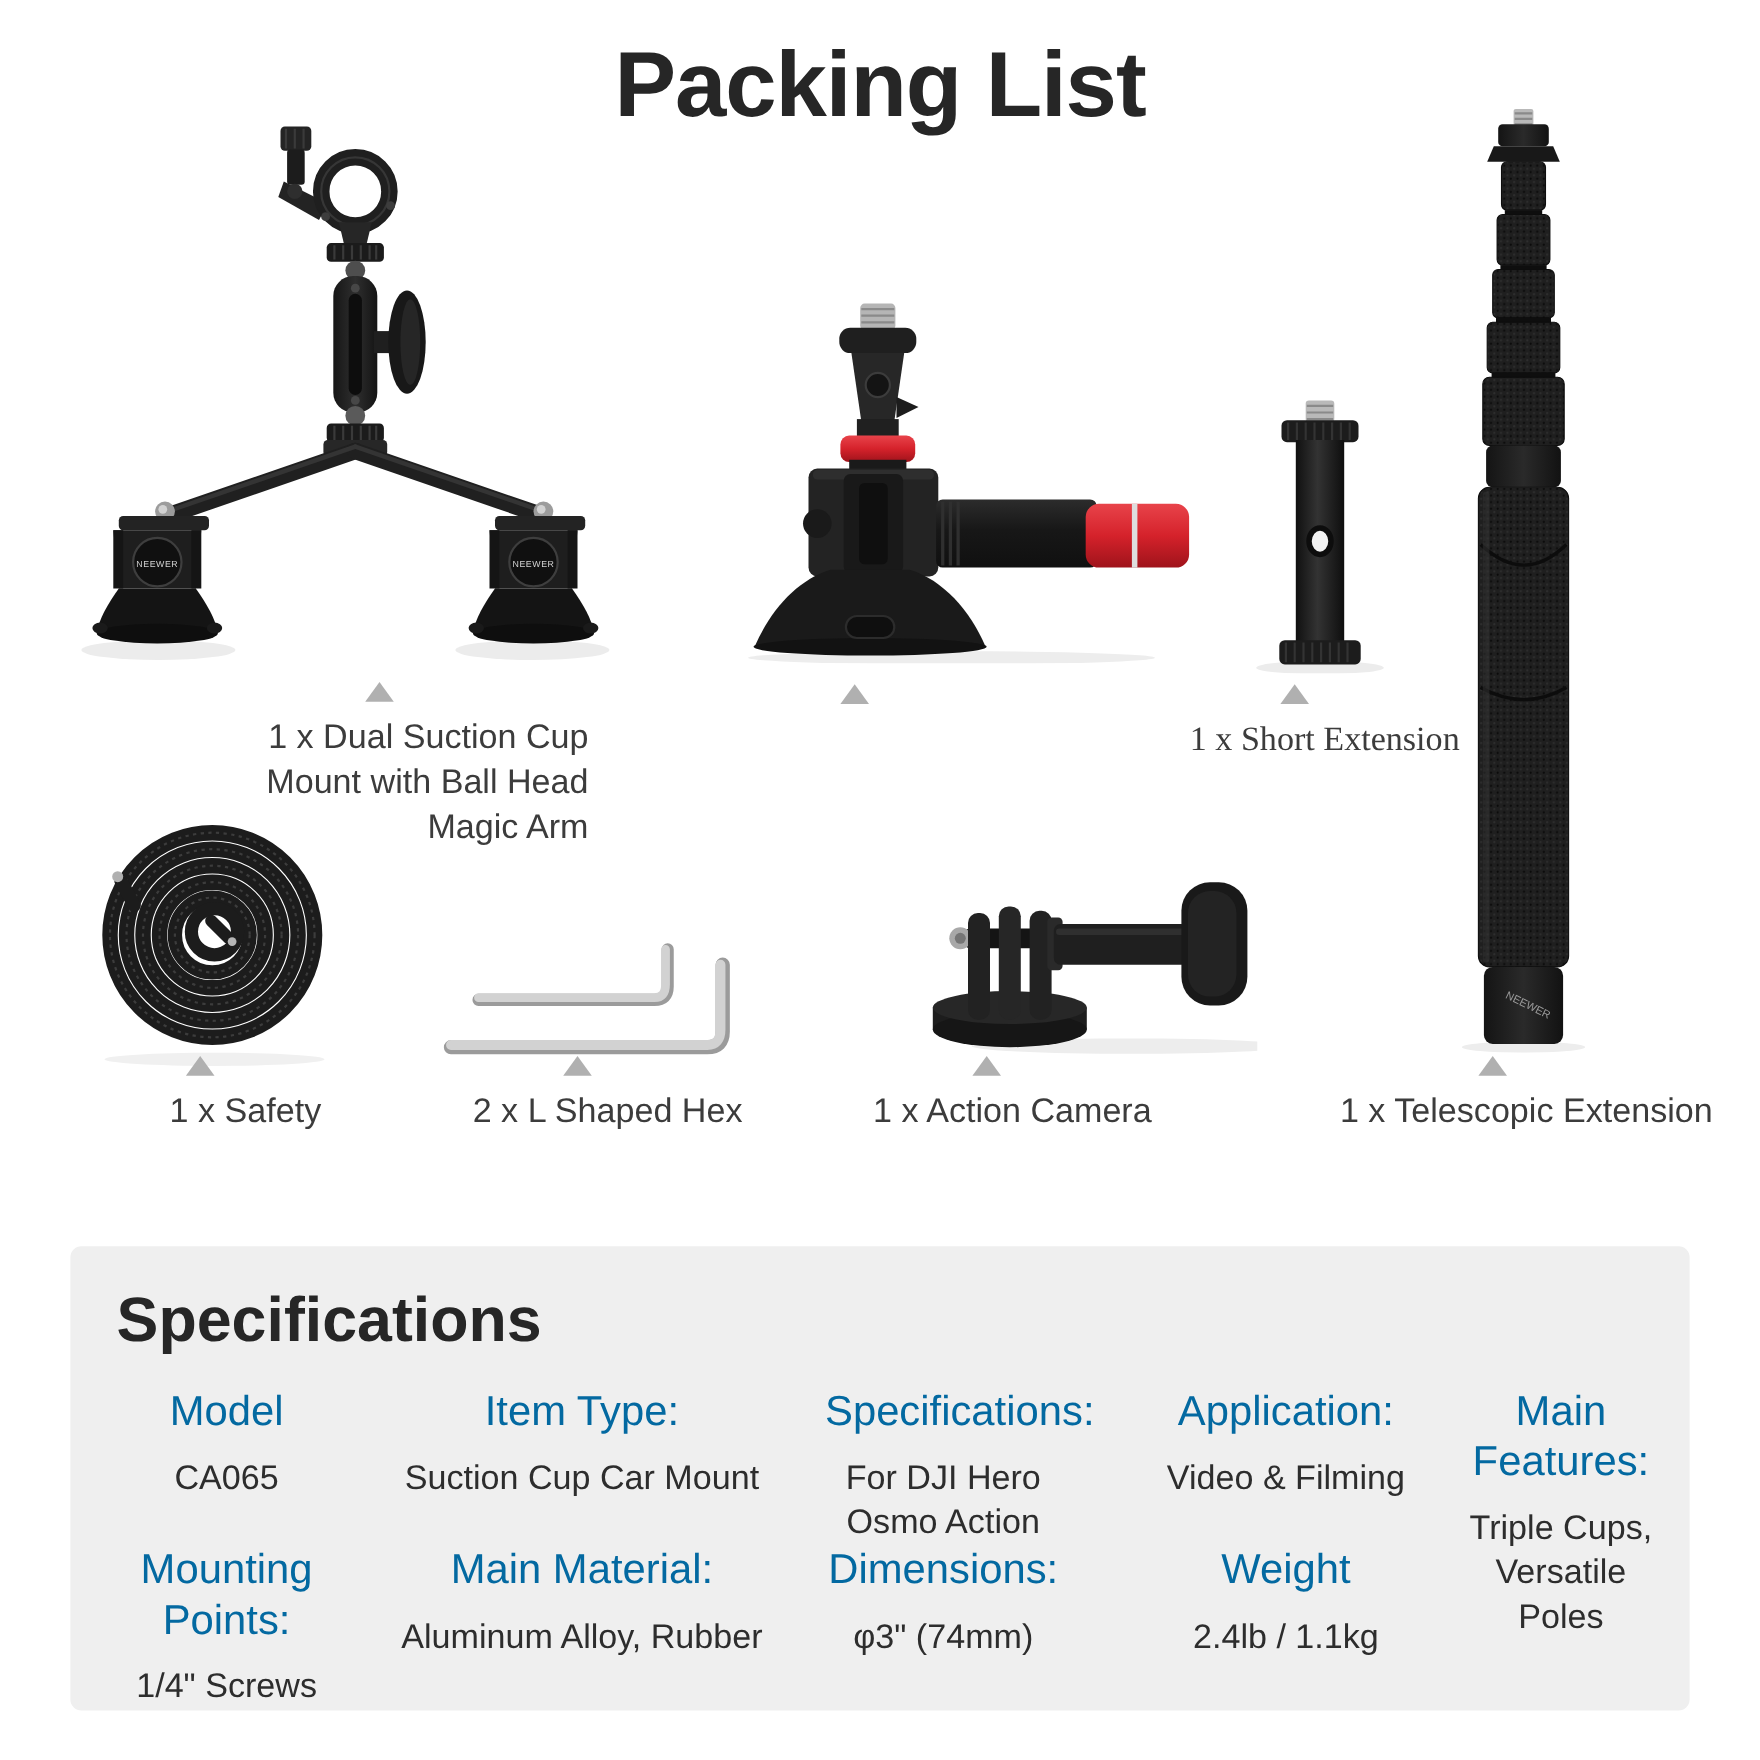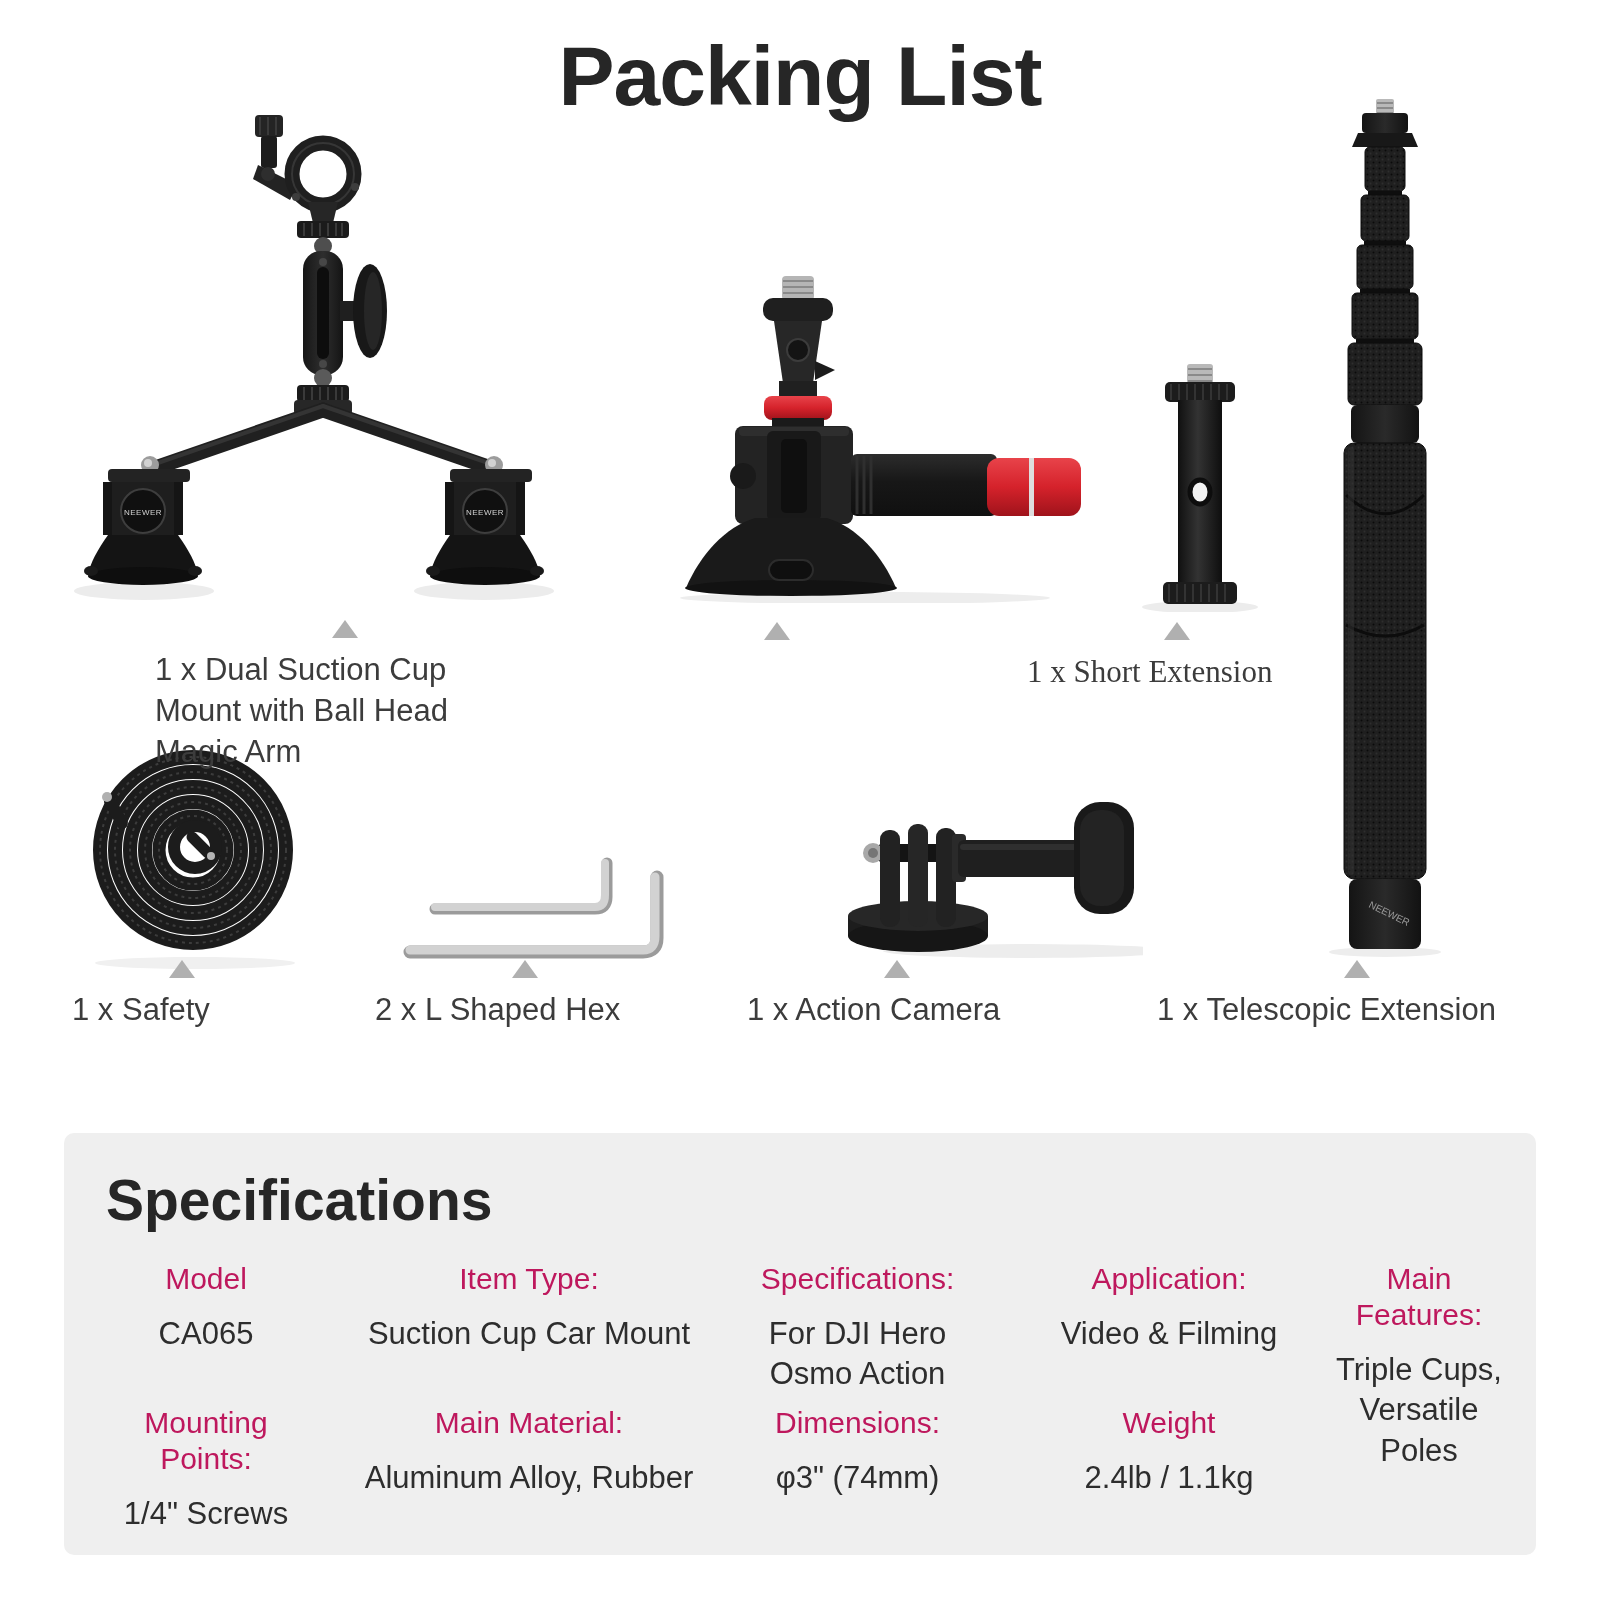--- a/index.html
+++ b/index.html
@@ -12,21 +12,21 @@
     position:absolute;left:0;top:28px;width:1600px;text-align:center;
     font-size:84px;font-weight:800;letter-spacing:-1px;color:#262626;
   }
   .illus{position:absolute;}
   .marker{
     position:absolute;width:0;height:0;
     border-left:13px solid transparent;border-right:13px solid transparent;
     border-bottom:18px solid #b0b0b0;
   }
   .item-label{
-    position:absolute;text-align:left;font-size:31px;line-height:1.32;color:#3c3c3c;
+    position:absolute;text-align:right;font-size:31px;line-height:1.32;color:#3c3c3c;
   }
   .lbl-dual{left:155px;top:650px;width:380px;}
   .lbl-single{left:587px;top:652px;width:380px;}
   .lbl-short{left:1027px;top:652px;width:300px;font-family:Liberation Serif, serif;}
   .lbl-safety{left:72px;top:990px;width:220px;}
   .lbl-hex{left:375px;top:990px;width:300px;}
   .lbl-action{left:747px;top:990px;width:300px;}
   .lbl-tele{left:1157px;top:990px;width:400px;}
   .m1{left:332px;top:620px;}
   .m2{left:764px;top:622px;}
@@ -36,21 +36,21 @@
   .m6{left:884px;top:960px;}
   .m7{left:1344px;top:960px;}
   .spec-box{
     position:absolute;left:64px;top:1133px;width:1472px;height:422px;
     background:#efefef;border-radius:10px;text-align:center;
   }
   .spec-heading{
     position:absolute;left:42px;top:34px;font-size:57px;font-weight:800;color:#262626;
   }
   .spec-cell{position:absolute;}
-  .spec-cell .lab{font-size:30px;color:#be185d;line-height:1.2;}
+  .spec-cell .lab{font-size:38px;color:#0369a1;line-height:1.2;}
   .spec-cell .val{font-size:31px;color:#2d2d2d;line-height:1.3;margin-top:17px;}
   .r1{top:128px;}
   .r2{top:272px;}
   .c1{left:42px;width:200px;}
   .c2{left:290px;width:350px;}
   .c3{left:686px;width:215px;}
   .c4{left:980px;width:250px;}
   .c5{left:1260px;width:190px;}
 </style>
 </head>

